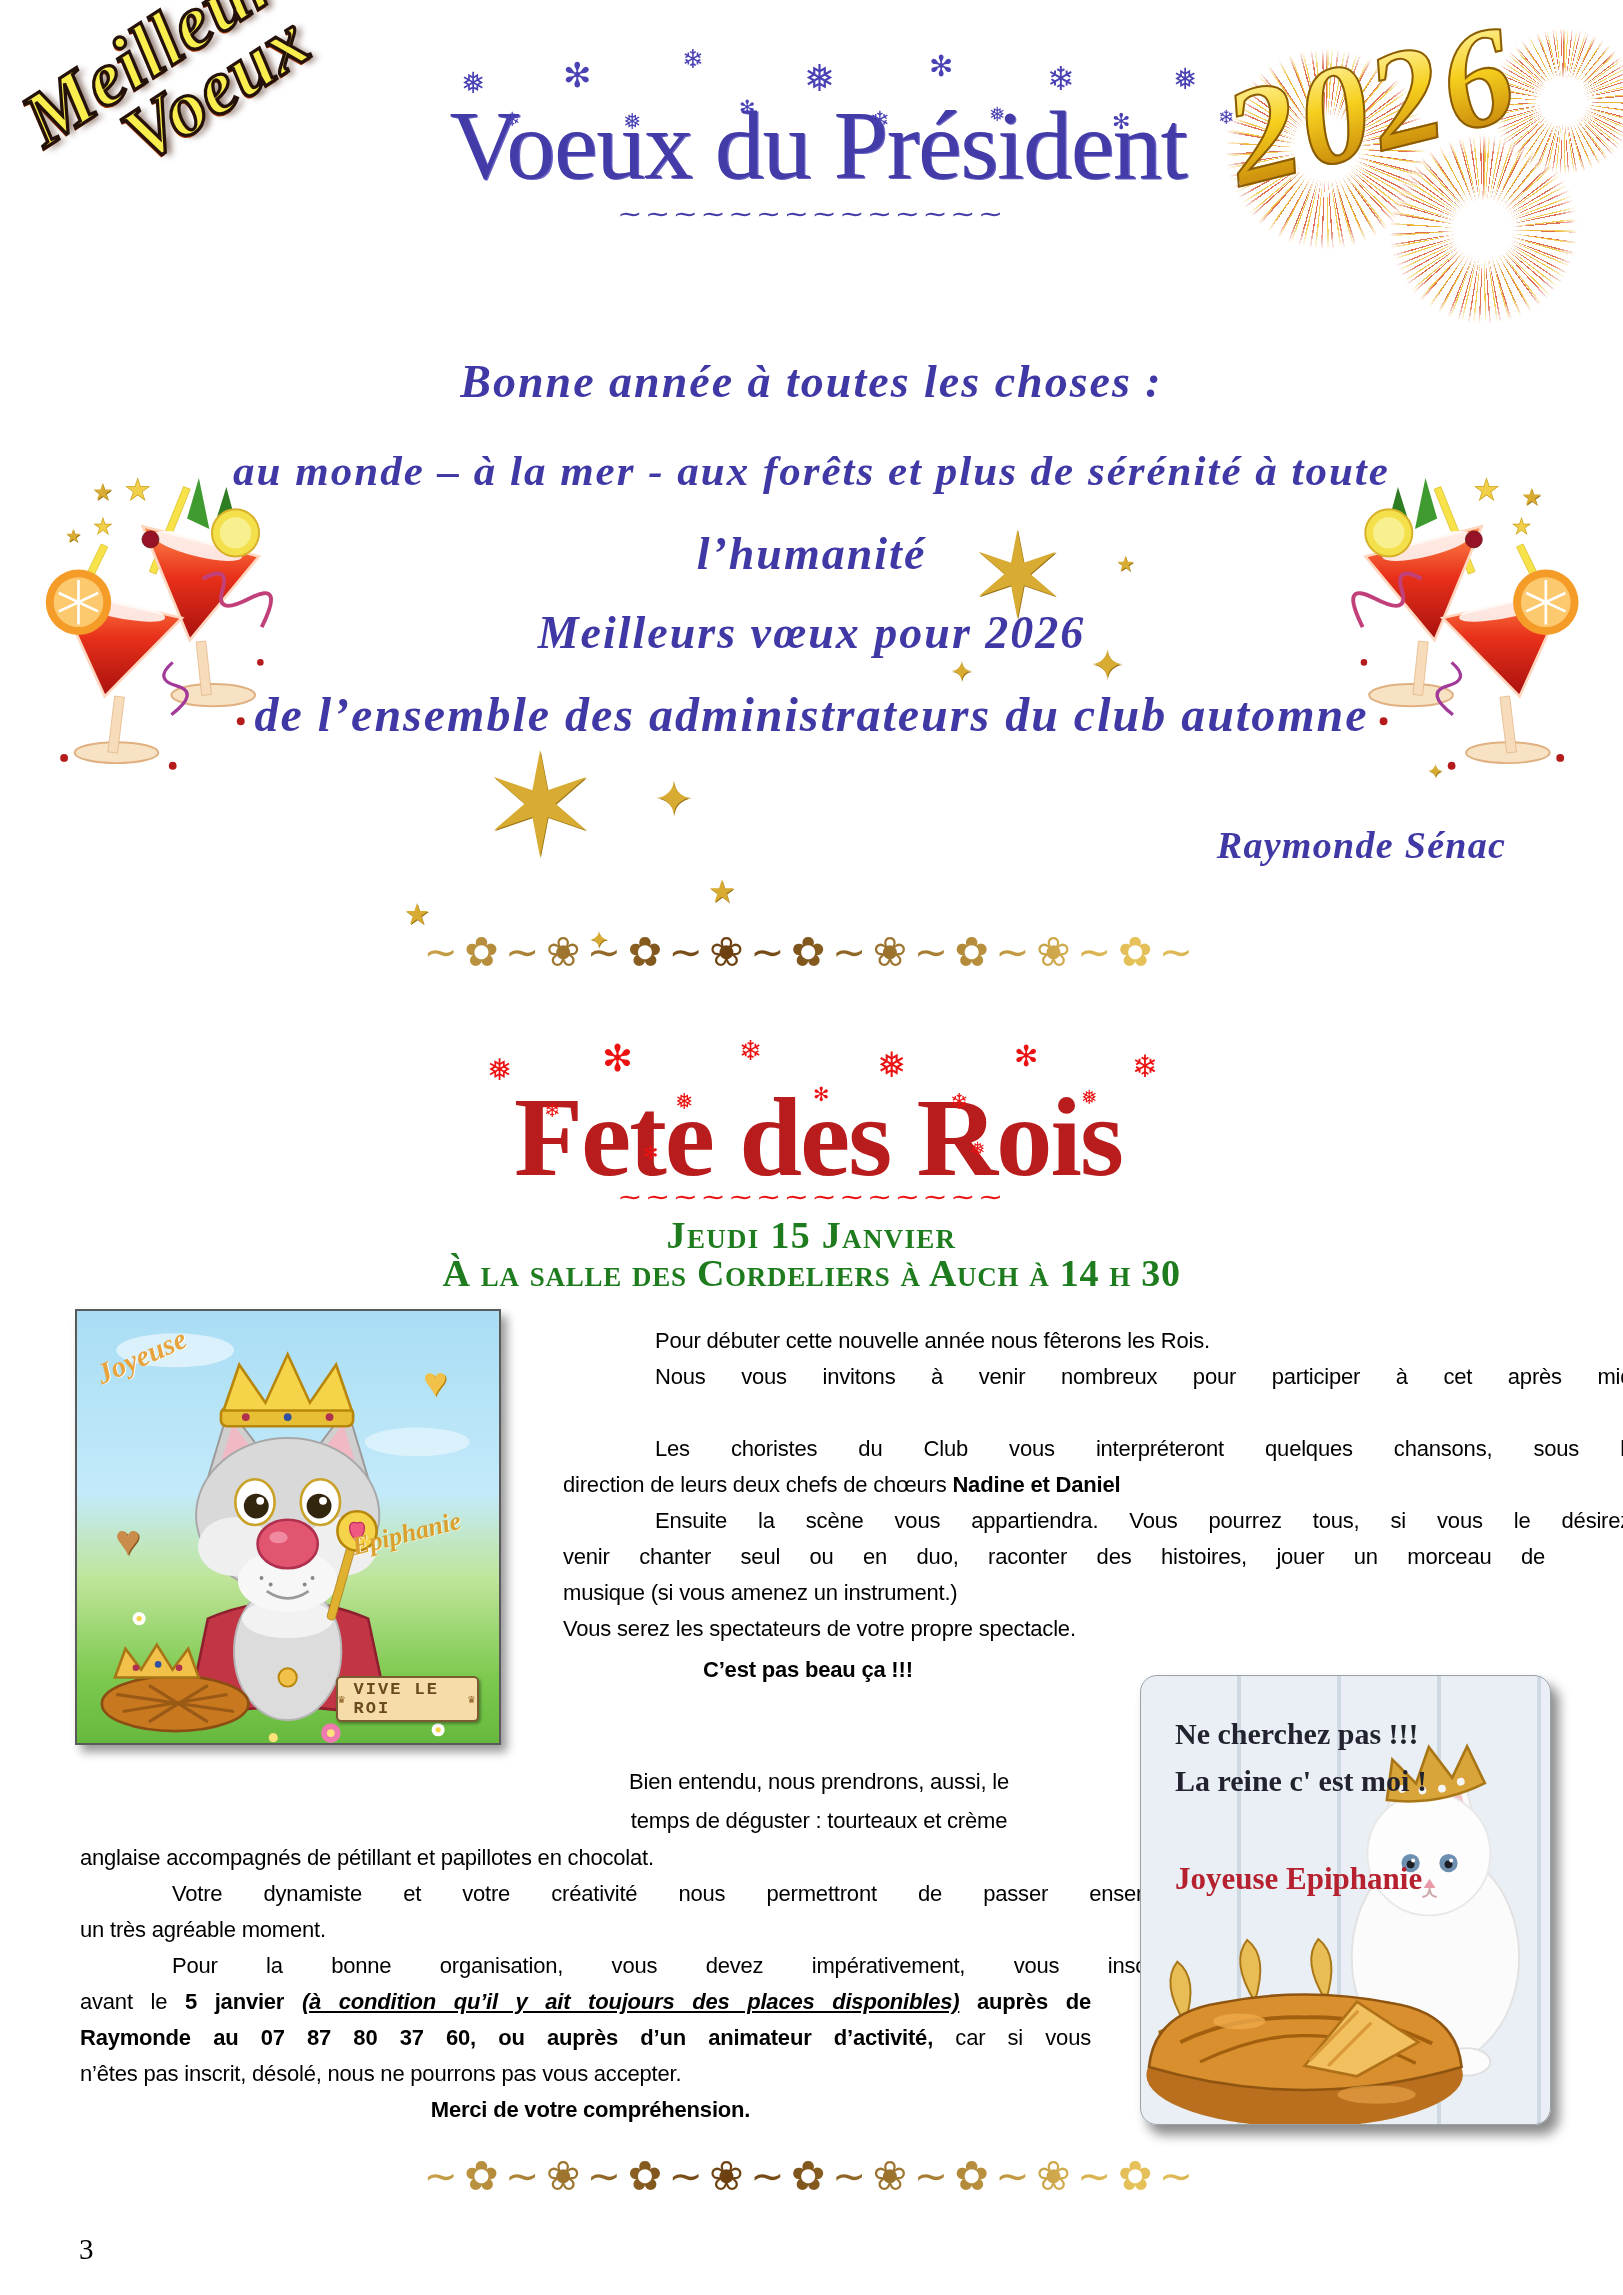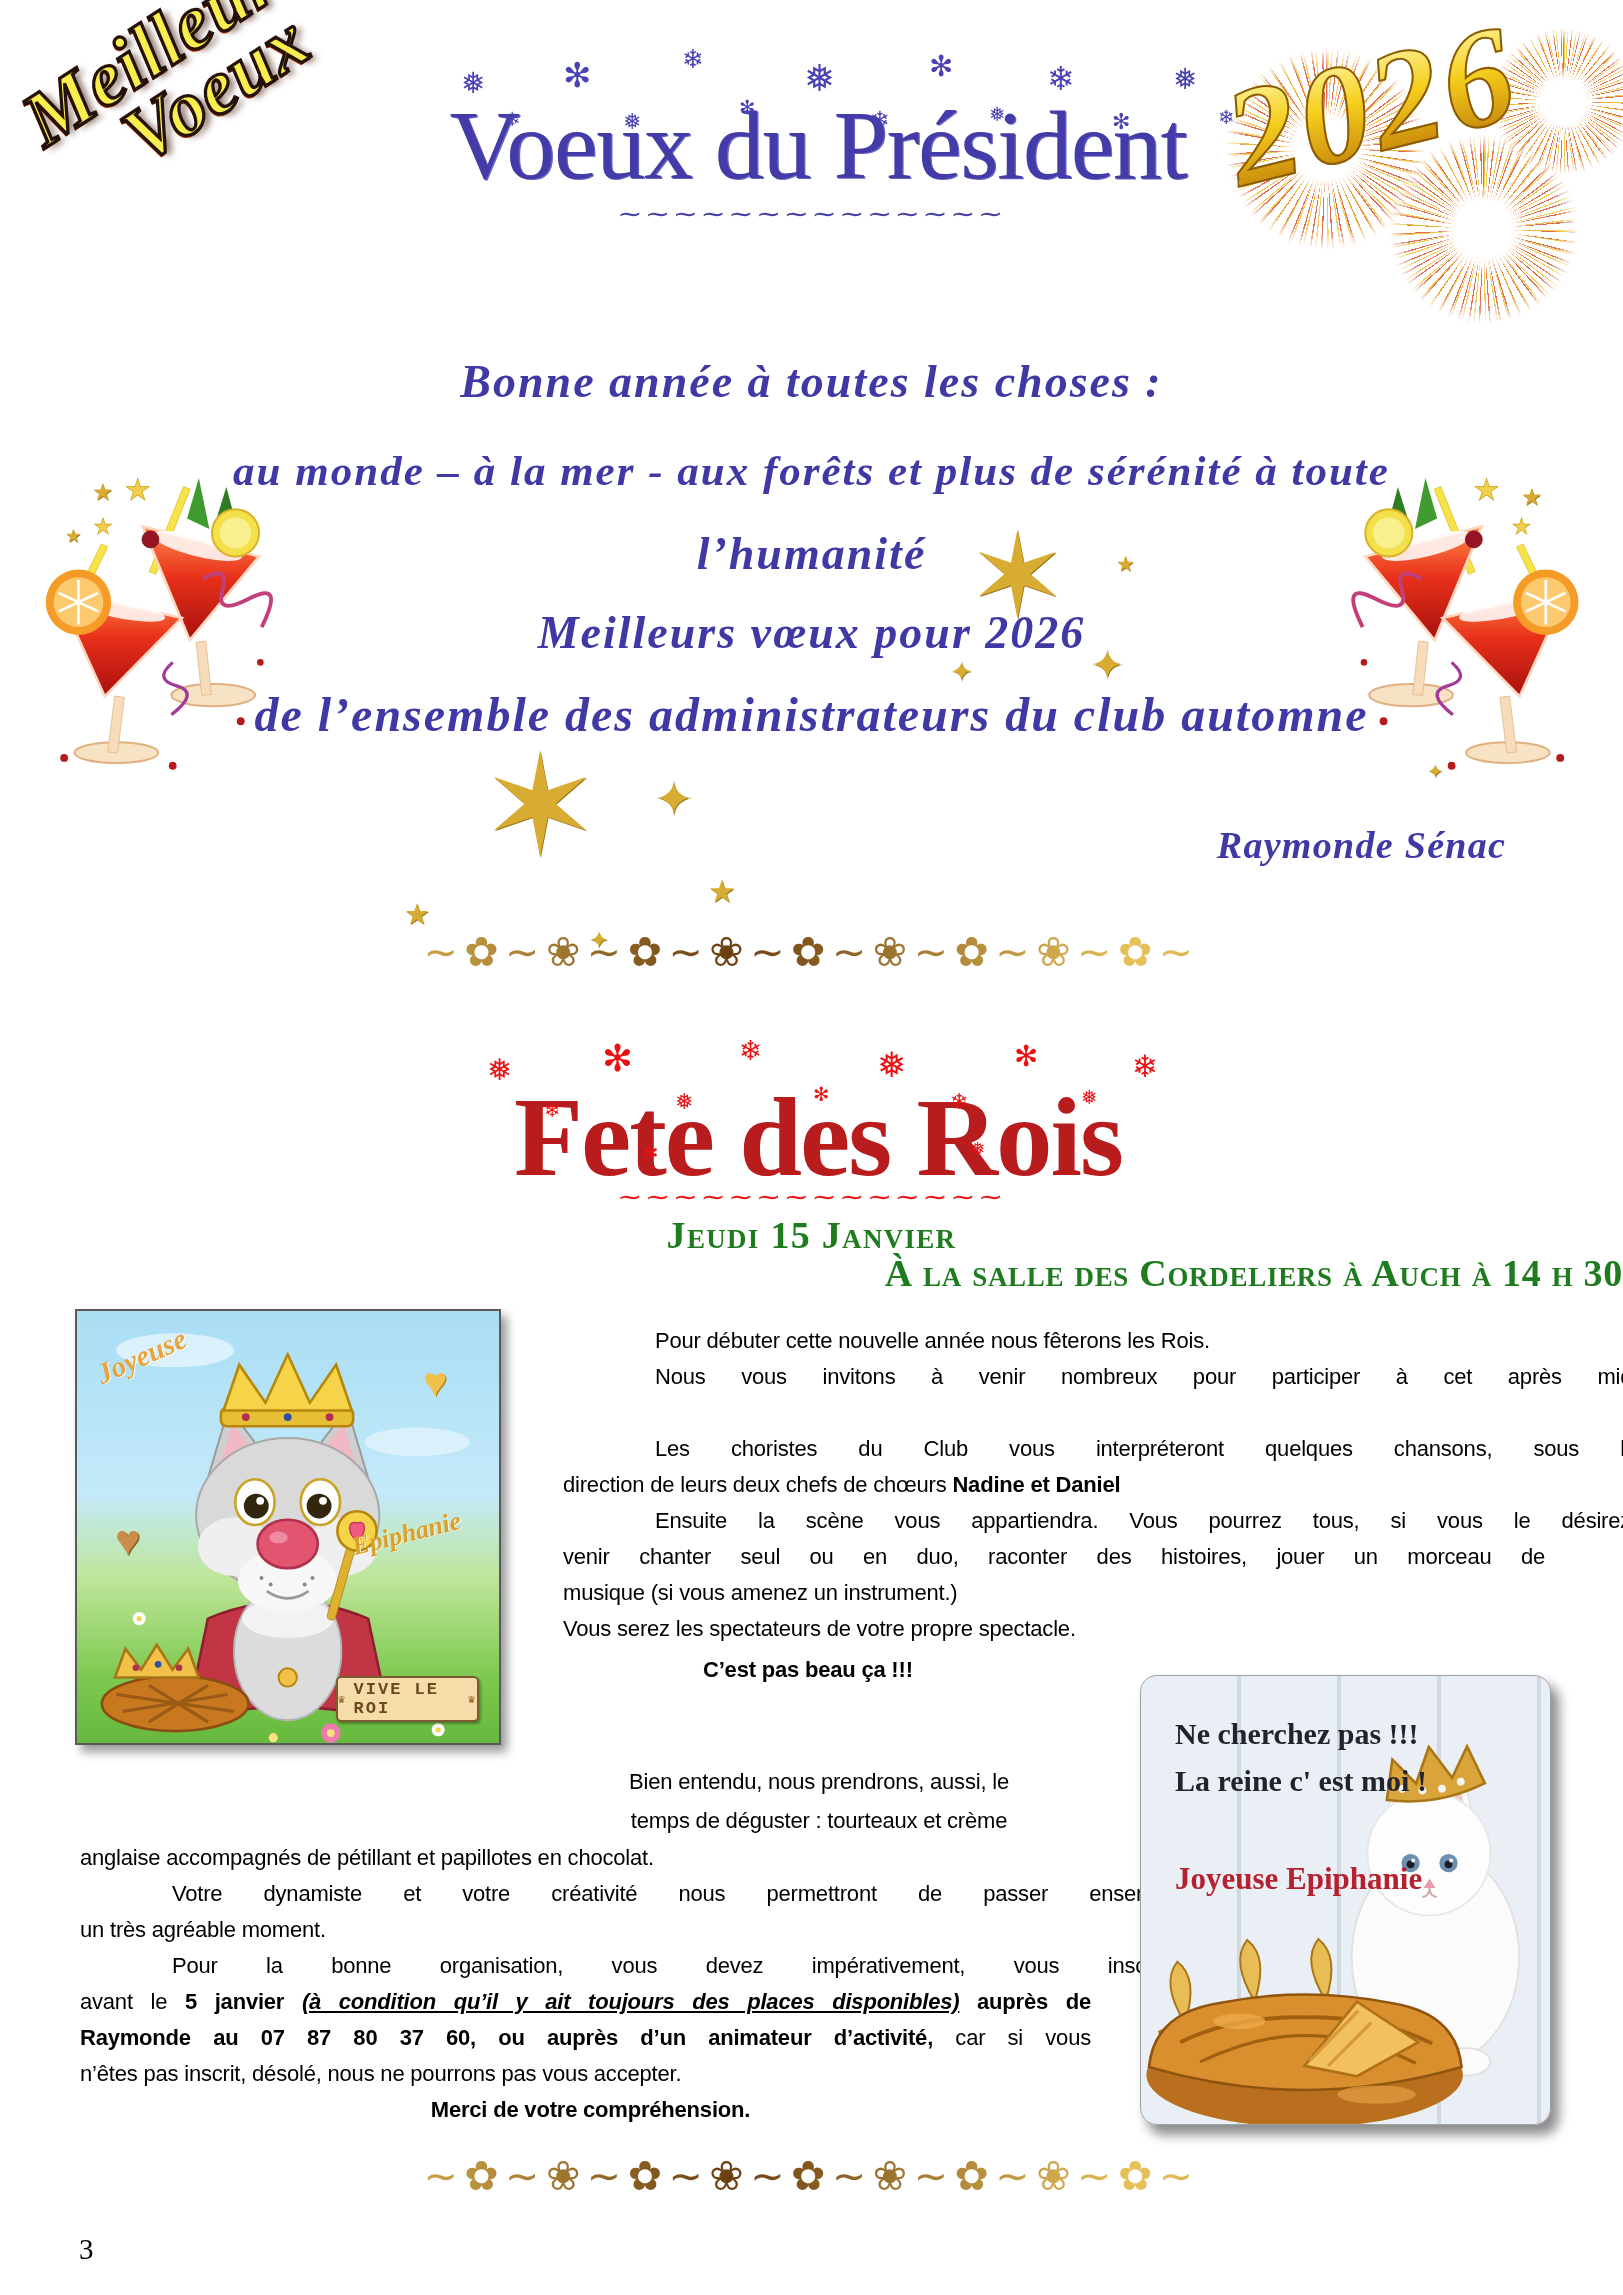--- a/index.html
+++ b/index.html
@@ -52,21 +52,21 @@
         background:linear-gradient(90deg,#7a4a16,#e7c25a 20%,#6b3f10 45%,#e7c25a 70%,#7a4a16);
         -webkit-background-clip:text;background-clip:text;color:transparent;white-space:nowrap;}
 
   
   .event-title{position:absolute;left:386px;top:1080px;width:864px;text-align:center;
         font-family:"Liberation Serif",serif;font-weight:bold;font-size:113px;line-height:1;
         color:#b91c1c;letter-spacing:-2px;white-space:nowrap;z-index:1;}
   .green-line{position:absolute;left:0;right:0;text-align:center;font-family:"Liberation Serif",serif;
         font-weight:bold;font-variant:small-caps;color:#1e7c1e;white-space:nowrap;}
   .g1{top:1213px;font-size:38px;letter-spacing:1.3px;}
-  .g2{top:1251px;font-size:38px;letter-spacing:0.7px;text-align:right;}
+  .g2{top:1251px;font-size:38px;letter-spacing:0.7px;}
 
   
   .bl{position:absolute;font-size:22px;line-height:36px;letter-spacing:-0.2px;white-space:nowrap;}
   .j{white-space:normal;text-align:justify;text-align-last:justify;}
   .ind{padding-left:92px;}
   .b{font-weight:bold;}
   .biu{font-weight:bold;font-style:italic;text-decoration:underline;}
 
   
   .lcard{position:absolute;left:75px;top:1309px;width:422px;height:432px;

